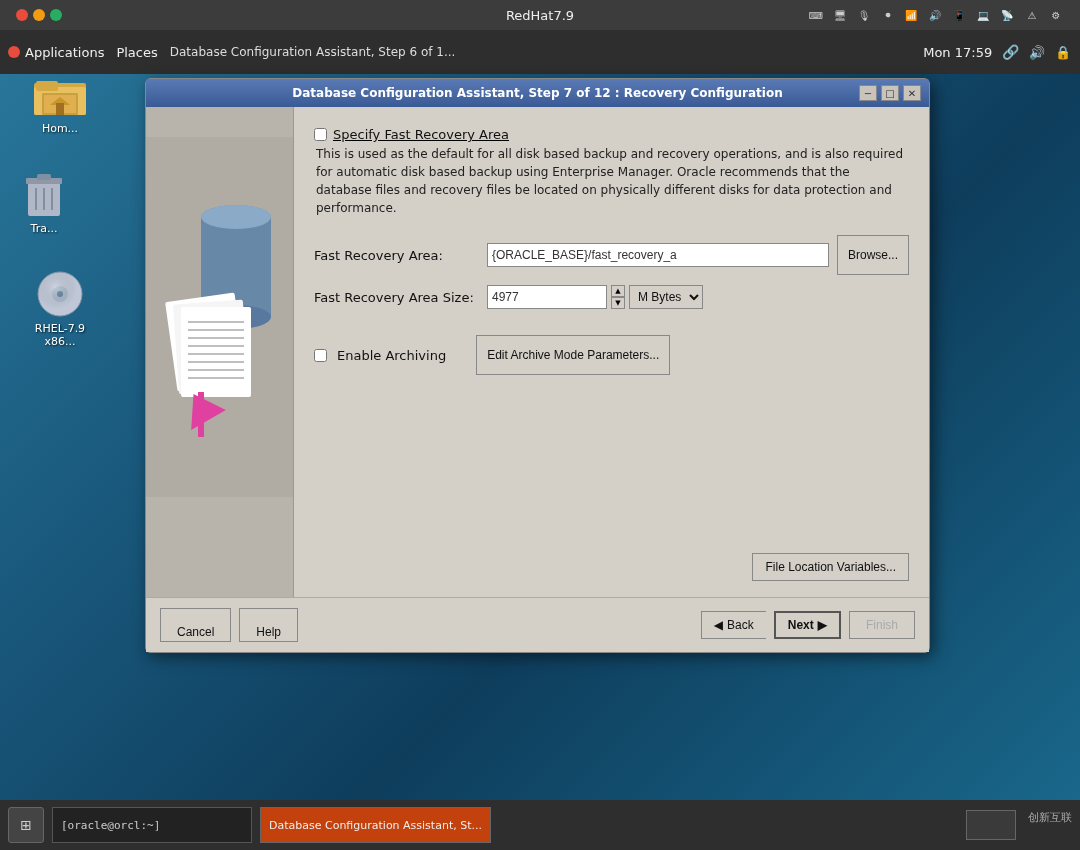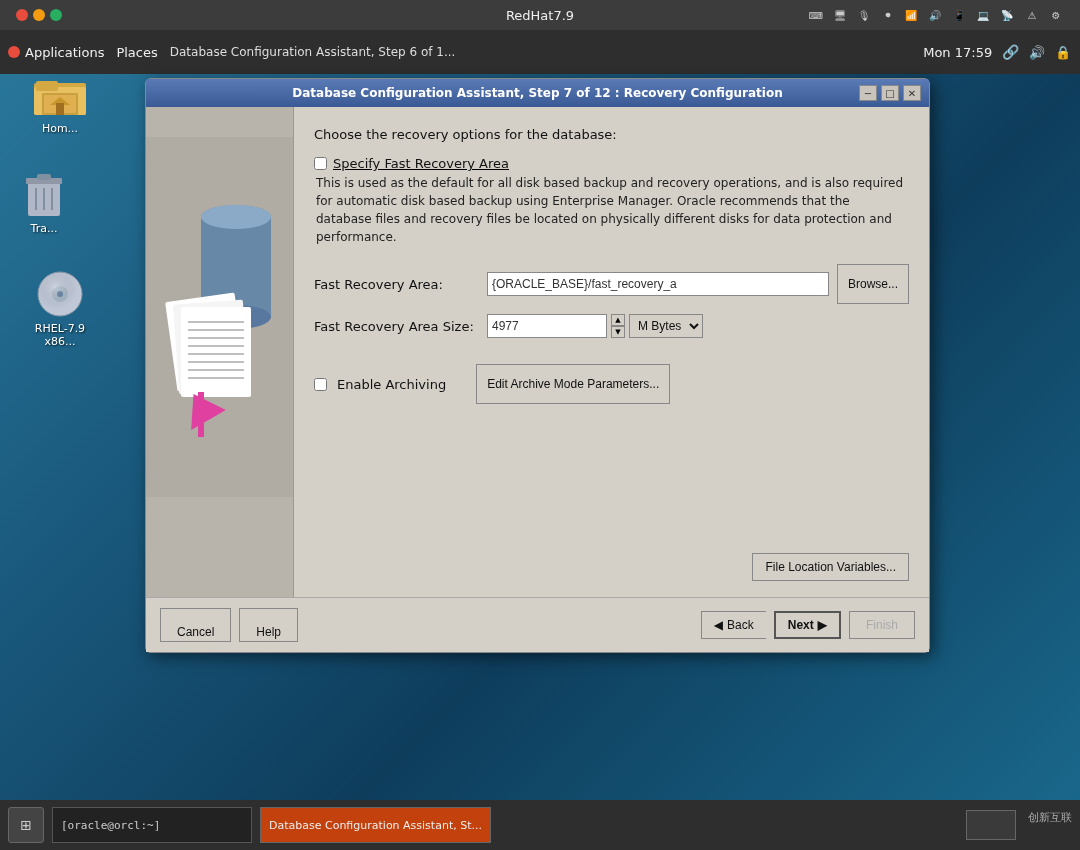--- a/index.html
+++ b/index.html
@@ -591,21 +591,20 @@
           <line x1="42" y1="225" x2="98" y2="225" stroke="#aaa" stroke-width="1.5"></line>
           <line x1="42" y1="233" x2="98" y2="233" stroke="#aaa" stroke-width="1.5"></line>
           <line x1="42" y1="241" x2="98" y2="241" stroke="#aaa" stroke-width="1.5"></line>
 
           <polygon points="55,255 35,285 75,285" fill="#e040a0" transform="rotate(-30,55,270)"></polygon>
           <line x1="55" y1="255" x2="55" y2="300" stroke="#e040a0" stroke-width="6"></line>
         </svg>
       </div>
 
       <div class="dialog-content">
-        <div class="section-title">Choose the recovery options for the database:</div>
 
         <div class="checkbox-row">
           <input type="checkbox" id="fra-check" style="">
           <label for="fra-check" class="checkbox-label">Specify Fast Recovery Area</label>
         </div>
 
         <div class="description-text">This is used as the default for all disk based backup and recovery operations, and is also required for automatic disk based backup using Enterprise Manager. Oracle recommends that the database files and recovery files be located on physically different disks for data protection and performance.</div>
 
         <div class="form-row">
           <span class="form-label">Fast Recovery Area:</span>

